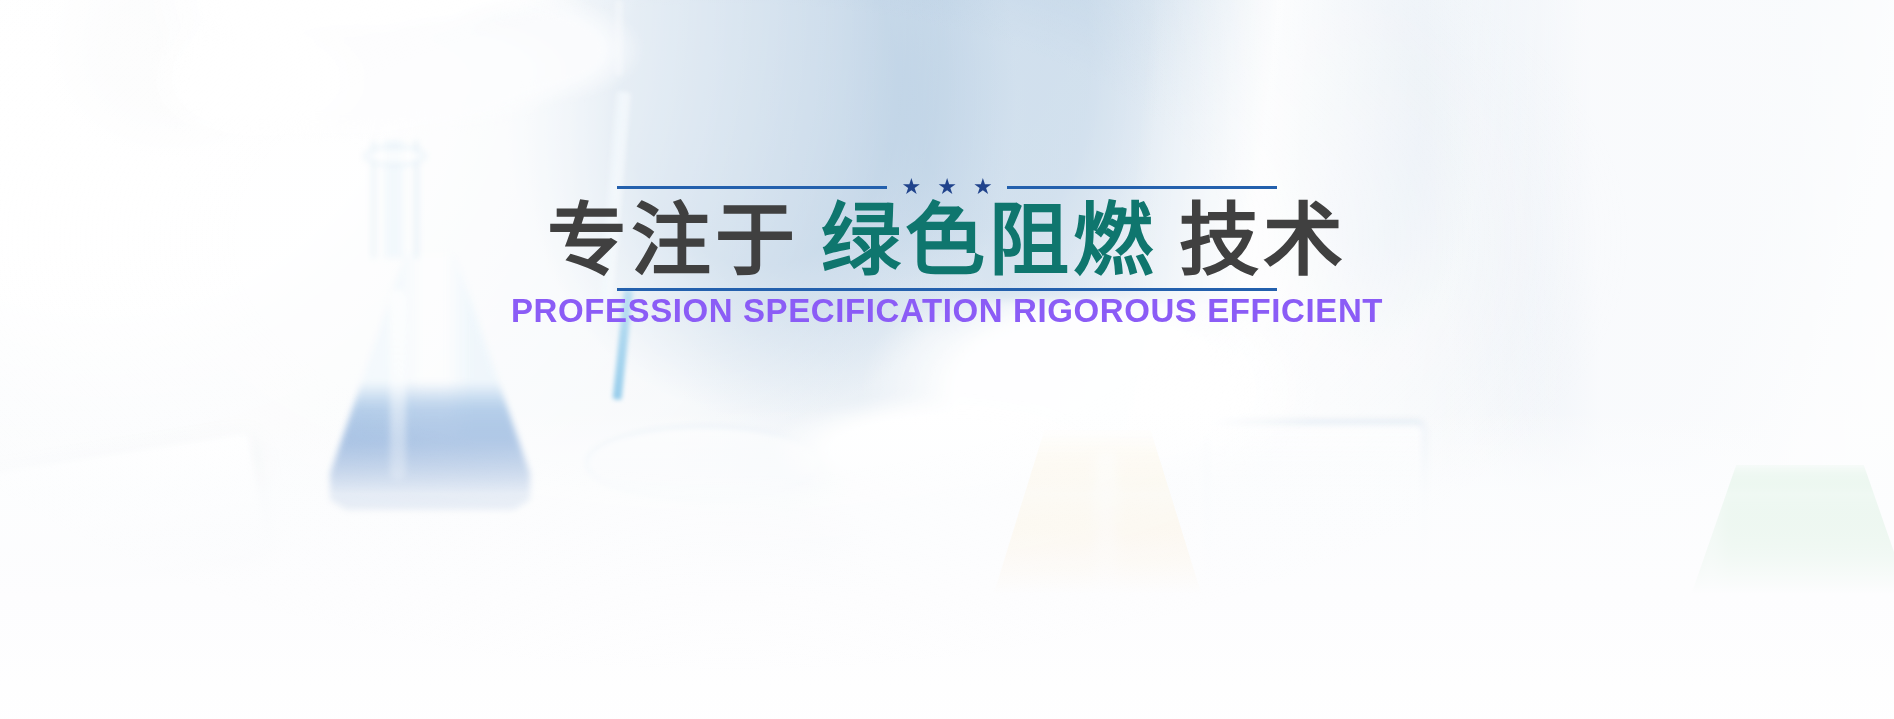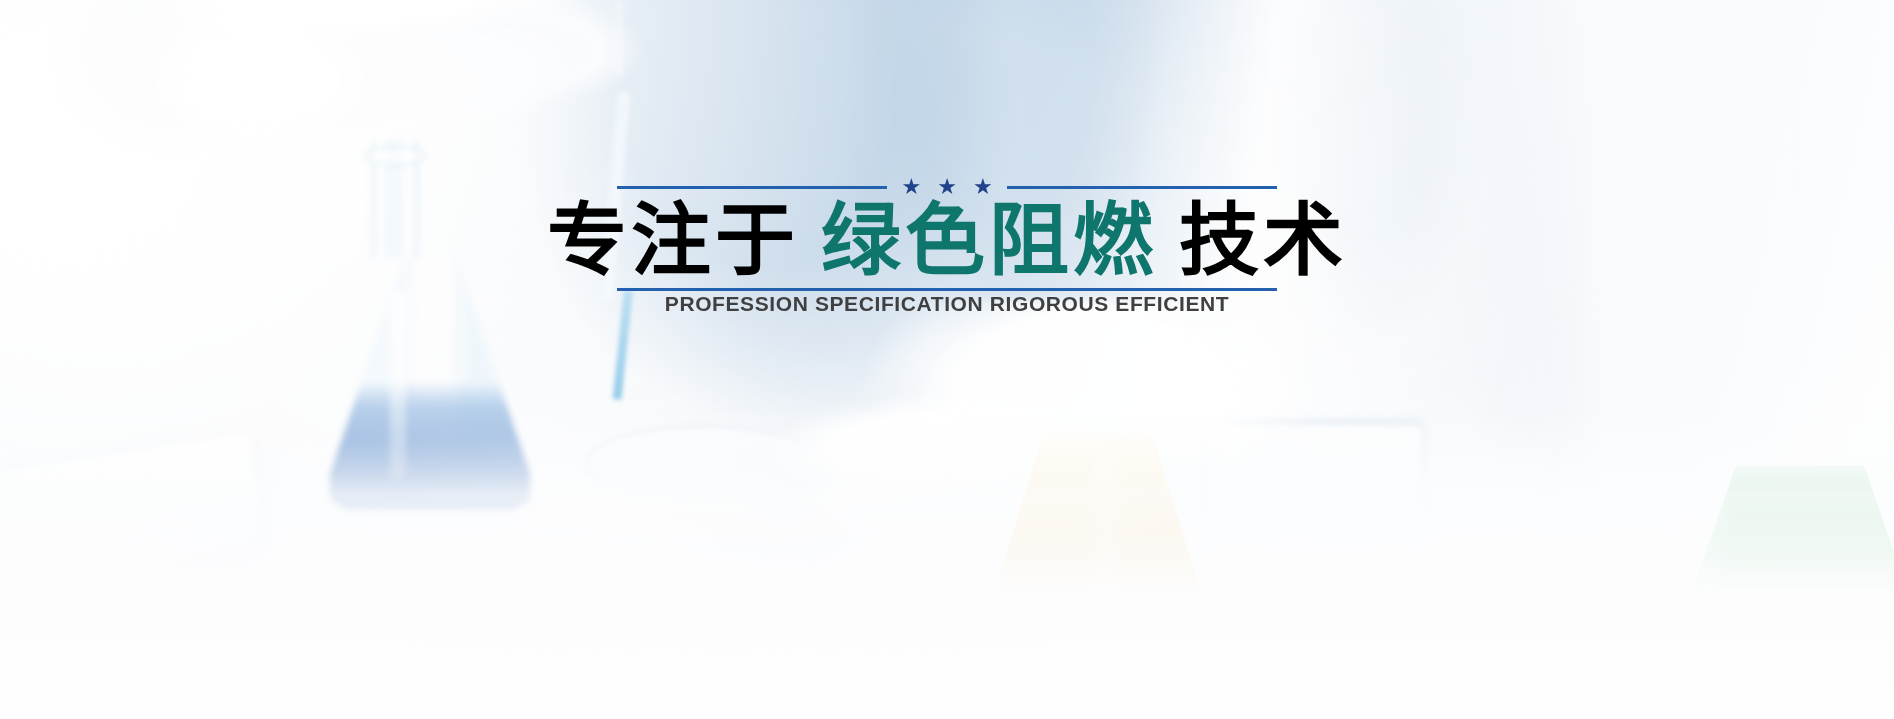--- a/index.html
+++ b/index.html
@@ -336,42 +336,42 @@
     top: 196px;
     left: 50%;
     transform: translateX(-50%);
     white-space: nowrap;
     font-size: 80px;
     font-weight: 700;
     letter-spacing: 4px;
     line-height: 1.12;
     font-family: "DejaVu Sans", "Liberation Sans", sans-serif;
   }
-  .headline .blue  { color: #000000; margin-top: 20px; }
+  .headline .blue  { color: #404040; margin-top: 20px; }
   .headline .green { color: #0f766e; }
   .headline .gap   { display: inline-block; width: 22px; }
 
   .rule-bottom {
     position: absolute;
     top: 288px;
     left: 50%;
     transform: translateX(-50%);
     width: 660px;
     height: 3px;
     background: #2360ad;
   }
 
   .subtitle-en {
     position: absolute;
     top: 292px;
     left: 50%;
     transform: translateX(-50%);
     white-space: nowrap;
-    color: #404040;
-    font-size: 21px;
+    color: #8b5cf6;
+    font-size: 33px;
     font-weight: 700;
     letter-spacing: 0.6px;
     font-family: "Liberation Sans", "DejaVu Sans", sans-serif;
   }
 
   .tagline-cn {
     position: absolute;
     top: 362px;
     left: 50%;
     transform: translateX(-50%);

